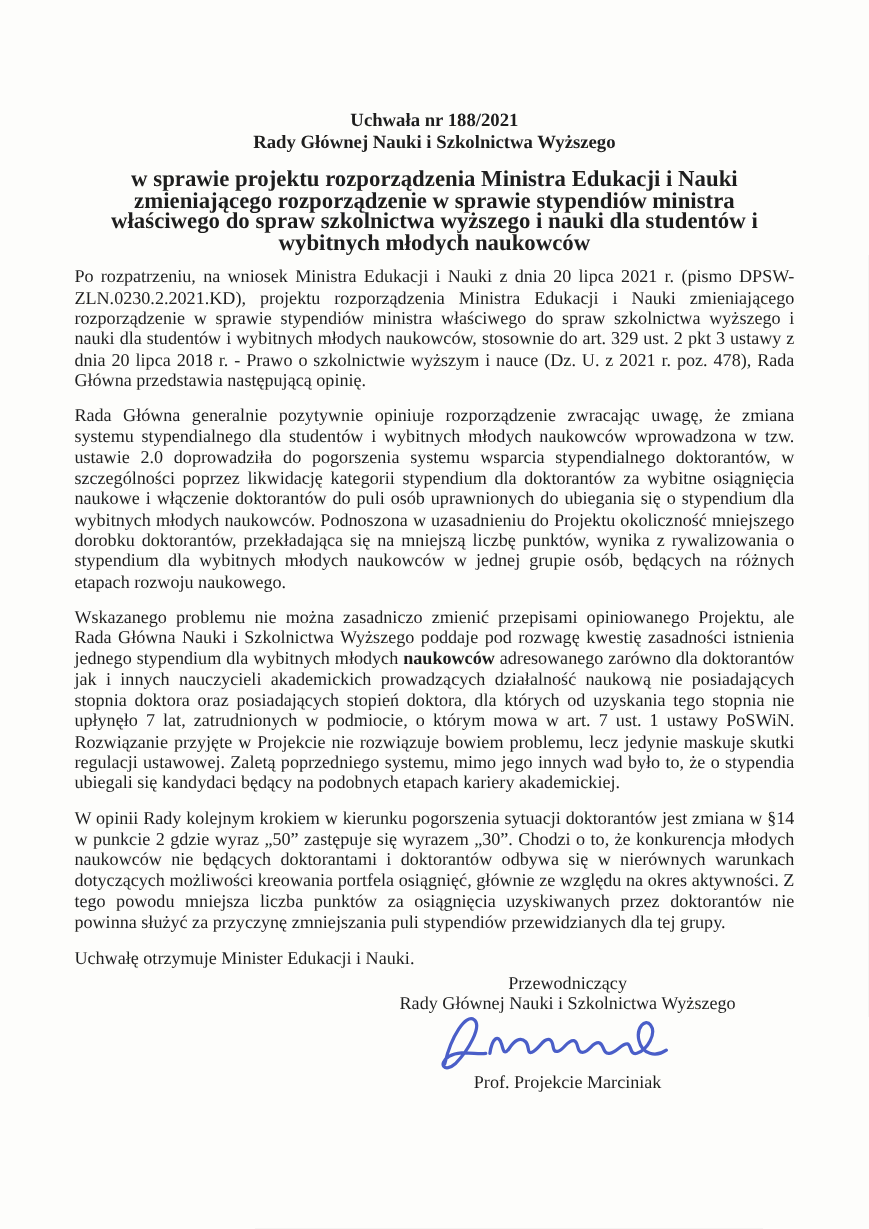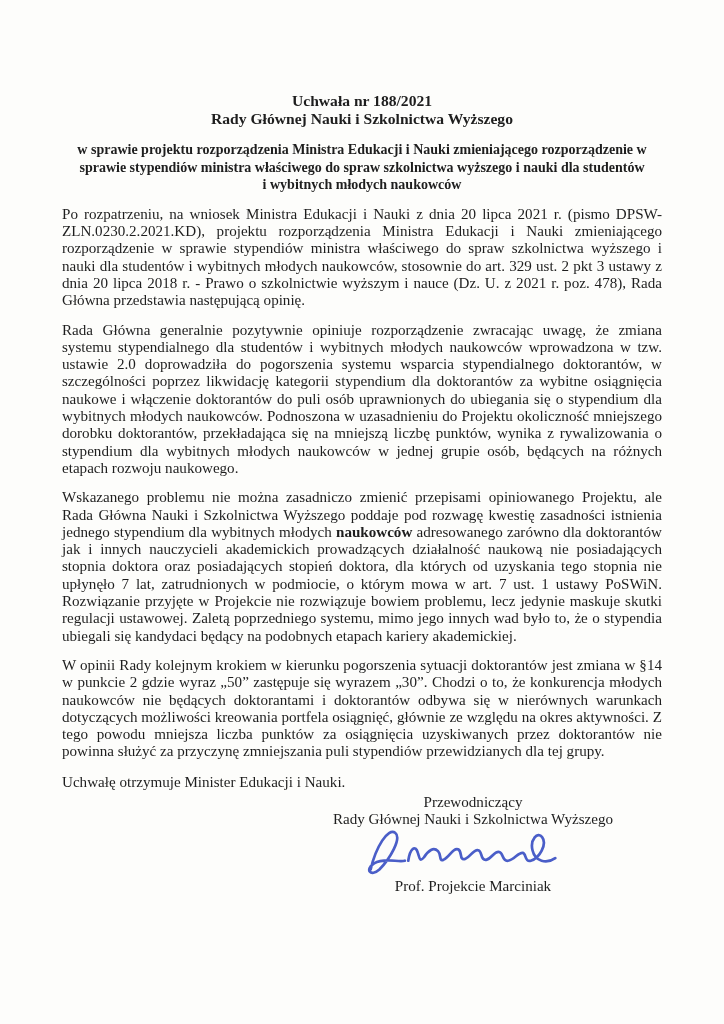--- a/index.html
+++ b/index.html
@@ -23,21 +23,21 @@
     text-align: center;
     font-weight: bold;
     font-size: 15.6px;
     line-height: 18px;
   }
   .doc-subject {
     margin-top: 13px;
     padding: 0 14px;
     text-align: center;
     font-weight: bold;
-    font-size: 14px;
+    font-size: 19px;
     line-height: 17.6px;
   }
   p.body-p {
     margin: 12px 0 0 0;
     font-size: 15.1px;
     line-height: 17.3px;
     text-align: justify;
   }
   p.first-p { }
   p.closing { margin-top: 13px; text-align: left; }

